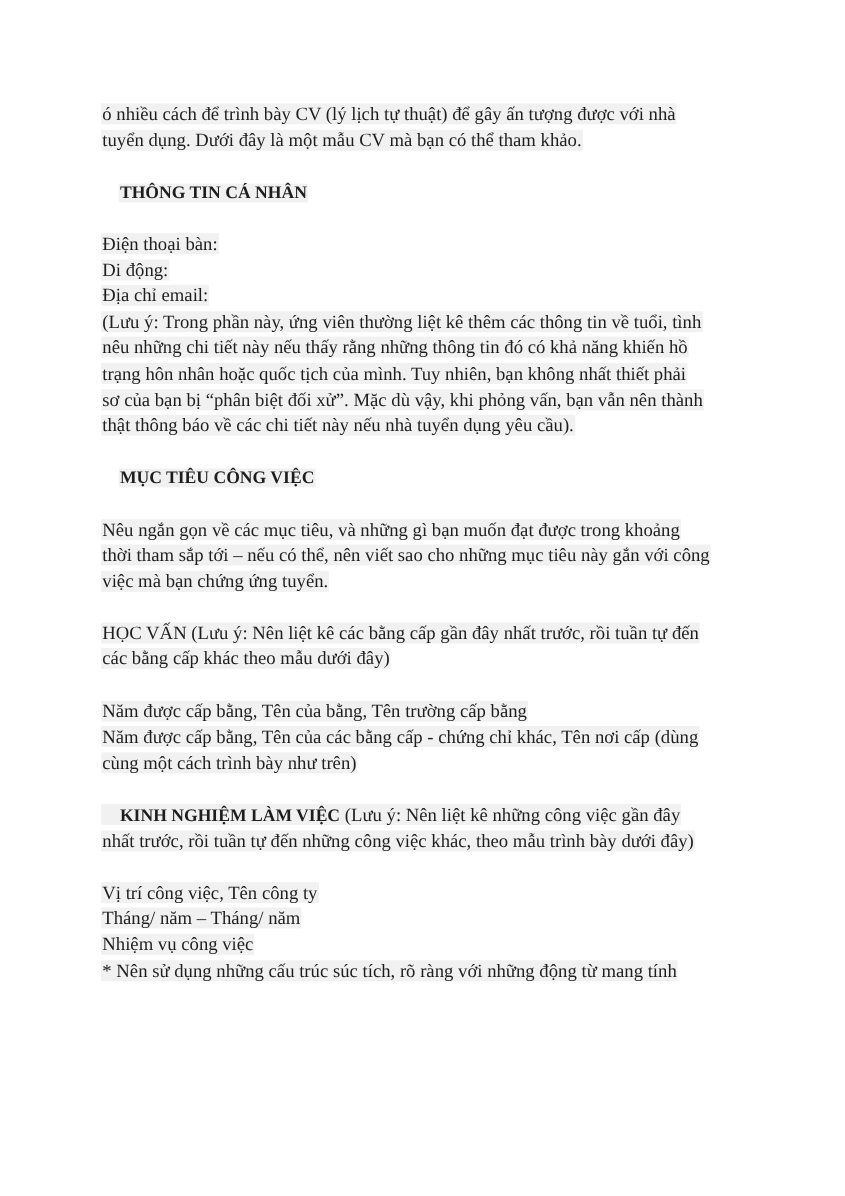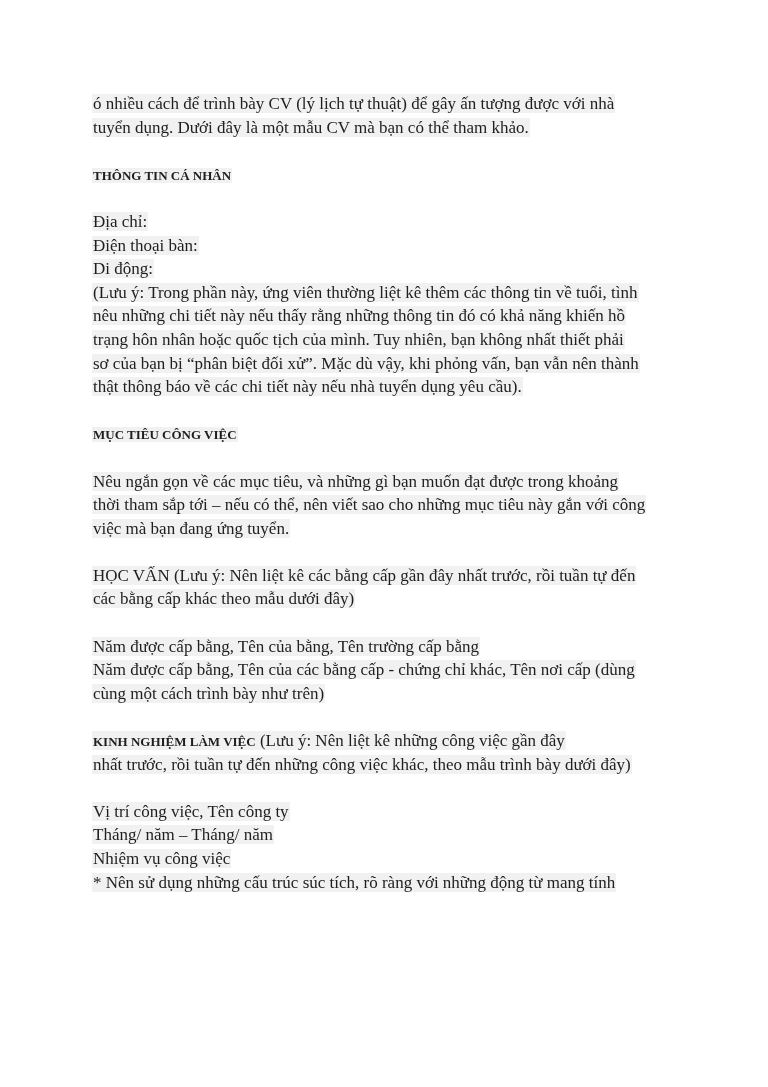--- a/index.html
+++ b/index.html
@@ -28,63 +28,64 @@
       font-size: 17px;
       white-space: nowrap;
     }
     .hl {
       background: #f1f1f1;
       padding: 0 1px;
     }
     .gap { display: block; height: 23.6px; }
     .heading {
       font-weight: bold;
-      font-size: 13px;
+      font-size: 16px;
+      margin-left: 16px;
     }
   </style>
 </head>
 <body>
 
 <div class="page">
 
   <div>
     <span class="line"><span class="hl">ó nhiều cách để trình bày CV (lý lịch tự thuật) để gây ấn tượng được với nhà</span></span>
     <span class="line"><span class="hl">tuyển dụng. Dưới đây là một mẫu CV mà bạn có thể tham khảo.</span></span>
   </div>
 
   <span class="gap"></span>
 
   <span class="line"><span class="hl heading">THÔNG TIN CÁ NHÂN</span></span>
 
   <span class="gap"></span>
 
   <div>
-    <span class="line"><span class="hl">Địa chỉ:</span></span>
     <span class="line"><span class="hl">Điện thoại bàn:</span></span>
     <span class="line"><span class="hl">Di động:</span></span>
+    <span class="line"><span class="hl">Địa chỉ email:</span></span>
   </div>
 
   <div>
     <span class="line"><span class="hl">(Lưu ý: Trong phần này, ứng viên thường liệt kê thêm các thông tin về tuổi, tình</span></span>
     <span class="line"><span class="hl">nêu những chi tiết này nếu thấy rằng những thông tin đó có khả năng khiến hồ</span></span>
     <span class="line"><span class="hl">trạng hôn nhân hoặc quốc tịch của mình. Tuy nhiên, bạn không nhất thiết phải</span></span>
     <span class="line"><span class="hl">sơ của bạn bị “phân biệt đối xử”. Mặc dù vậy, khi phỏng vấn, bạn vẫn nên thành</span></span>
     <span class="line"><span class="hl">thật thông báo về các chi tiết này nếu nhà tuyển dụng yêu cầu).</span></span>
   </div>
 
   <span class="gap"></span>
 
   <span class="line"><span class="hl heading">MỤC TIÊU CÔNG VIỆC</span></span>
 
   <span class="gap"></span>
 
   <div>
     <span class="line"><span class="hl">Nêu ngắn gọn về các mục tiêu, và những gì bạn muốn đạt được trong khoảng</span></span>
     <span class="line"><span class="hl">thời tham sắp tới – nếu có thể, nên viết sao cho những mục tiêu này gắn với công</span></span>
-    <span class="line"><span class="hl">việc mà bạn đang ứng tuyển.</span></span>
+    <span class="line"><span class="hl">việc mà bạn chứng ứng tuyển.</span></span>
   </div>
 
   <span class="gap"></span>
 
   <div>
     <span class="line"><span class="hl">HỌC VẤN (Lưu ý: Nên liệt kê các bằng cấp gần đây nhất trước, rồi tuần tự đến</span></span>
     <span class="line"><span class="hl">các bằng cấp khác theo mẫu dưới đây)</span></span>
   </div>
 
   <span class="gap"></span>

